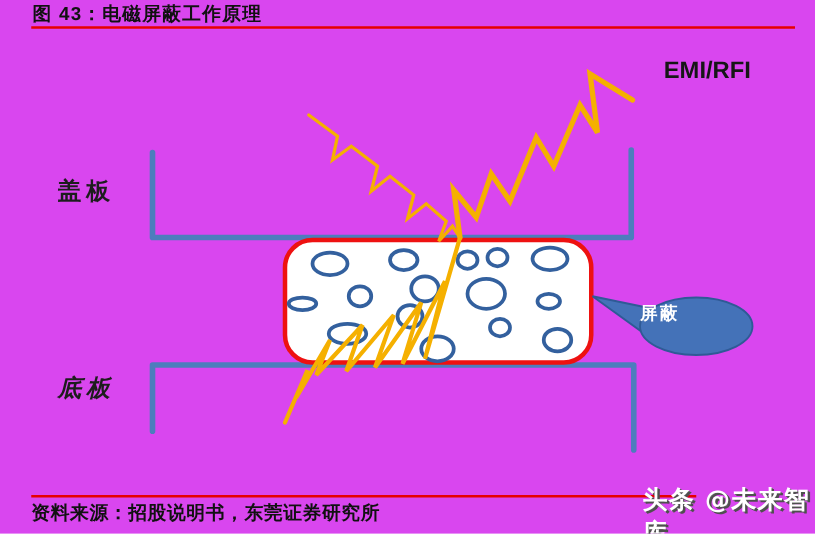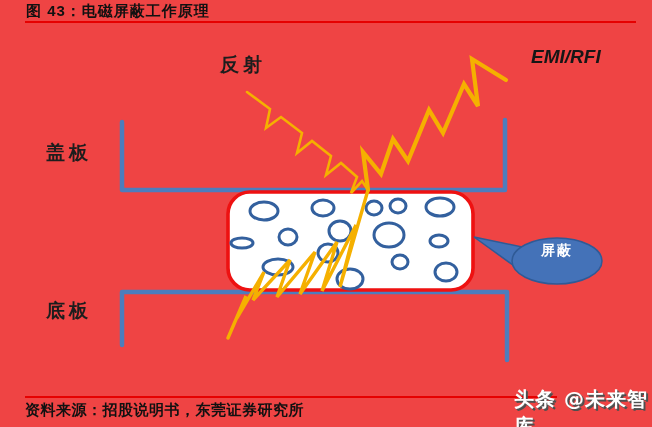--- a/index.html
+++ b/index.html
@@ -1,36 +1,36 @@
 <!DOCTYPE html>
 <html style="--plate-blue: #4d7dbd; --circle-blue: #33609e; --gasket-red: #ee1111; --wave-yellow: #f5b000; --callout-fill: #4472b8; --accent-red: #e60000;"><head>
 <meta charset="utf-8">
 <style>
   html,body{margin:0;padding:0;background:#fff;}
-  #page{position:relative;width:652px;height:427px;background:#ef4444;overflow:hidden;
+  #page{position:relative;width:652px;height:427px;background:#d946ef;overflow:hidden;
         font-family:"Liberation Sans","DejaVu Sans",sans-serif;}
   .abs{position:absolute;}
   #figure-title{left:26px;top:2px;font-size:15px;font-weight:bold;color:#111;letter-spacing:1px;}
   #top-rule{left:25px;top:21px;width:611px;height:2px;background:var(--accent-red);}
   .zh-label{font-size:19px;font-weight:600;color:#1d1d1d;letter-spacing:4px;
             font-family:"DejaVu Sans","Liberation Sans",sans-serif;}
   #reflection-label{left:220px;top:52px;}
-  #emi-label{left:531px;top:46px;font-size:19px;font-weight:bold;color:#161616;letter-spacing:0;font-style:italic;}
+  #emi-label{left:531px;top:46px;font-size:19px;font-weight:bold;color:#161616;letter-spacing:0;}
   #cover-plate-label{left:46px;top:140px;text-align:right;}
-  #bottom-plate-label{left:46px;top:298px;}
+  #bottom-plate-label{left:46px;top:298px;font-style:italic;}
   #diagram-svg{left:0;top:0;}
   .plate{fill:none;stroke:var(--plate-blue);stroke-width:4.5;stroke-linejoin:round;stroke-linecap:round;}
   .gasket{fill:#ffffff;stroke:var(--gasket-red);stroke-width:3.6;}
   .bubble{fill:none;stroke:var(--circle-blue);stroke-width:3;}
   .wave{fill:none;stroke:var(--wave-yellow);stroke-linejoin:miter;stroke-linecap:round;}
   .wave-reflected{stroke-width:2.6;}
   .wave-incident{stroke-width:4.2;}
   .wave-transmitted{stroke-width:3.4;}
   .callout-shape{fill:var(--callout-fill);stroke:#2f5a96;stroke-width:1.5;}
-  #callout-text{left:512px;top:242px;width:90px;text-align:center;color:#fff;
+  #callout-text{left:512px;top:242px;width:90px;text-align:left;color:#fff;
                 font-size:14px;font-weight:bold;line-height:1.2;letter-spacing:2px;}
   #bottom-rule{left:25px;top:396px;width:532px;height:2px;background:var(--accent-red);}
   #source-note{left:25px;top:401px;font-size:15px;color:#111;letter-spacing:0.5px;
                font-family:"DejaVu Sans","Liberation Sans",sans-serif;font-weight:bold;}
   #watermark{left:514px;top:386px;font-size:20px;font-weight:bold;color:#fff;letter-spacing:1px;
              text-shadow:2px 2px 0 #4f4f4f,1px 1px 0 #6b6b6b;
              font-family:"DejaVu Sans","Liberation Sans",sans-serif;}
 </style>
 </head>
 <body>
@@ -69,21 +69,20 @@
     <path class="wave wave-reflected" d="M247,92 L270,109 L266,128 L281,117 L302,133 L297,153 L312,141 L331,156 L326,175 L341,163 L357,177 L351,193 L362,181 L368,190"></path>
 
     <path class="wave wave-incident" d="M368,190 L363,152 L381,174 L393,139 L408,161 L429,110 L443,133 L464,84 L478,106 L472,59 L506,80"></path>
 
     <path class="wave wave-transmitted" d="M368,190 L340,287 L356,225 L322,291 L337,242 L300,294 L315,252 L277,297 L290,260 L253,300 L264,272 L237,318 L246,296 L228,338"></path>
 
     <polygon class="callout-shape" points="474,237 527,248 517,268"></polygon>
     <ellipse class="callout-shape" cx="557" cy="261" rx="45" ry="23"></ellipse>
   </svg>
 
-  <div id="reflection-label" class="abs zh-label">反射</div>
   <div id="emi-label" class="abs">EMI/RFI</div>
   <div id="cover-plate-label" class="abs zh-label">盖板</div>
   <div id="bottom-plate-label" class="abs zh-label">底板</div>
 
   <div id="callout-text" class="abs">
     <div>屏蔽</div>
   </div>
 
   <div id="bottom-rule" class="abs"></div>
   <div id="source-note" class="abs">资料来源：招股说明书，东莞证券研究所</div>

